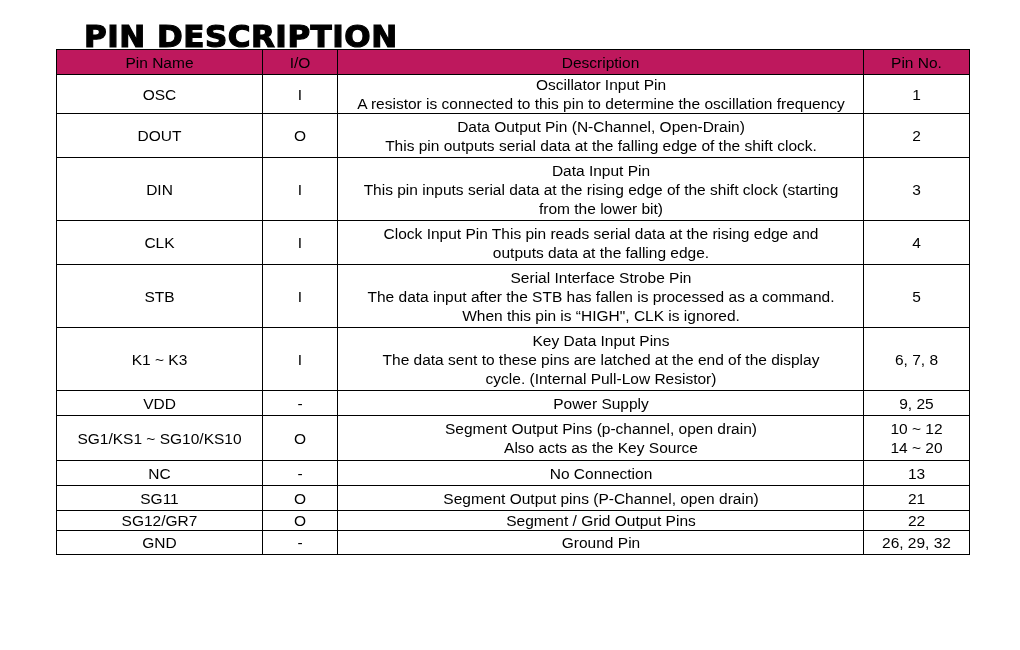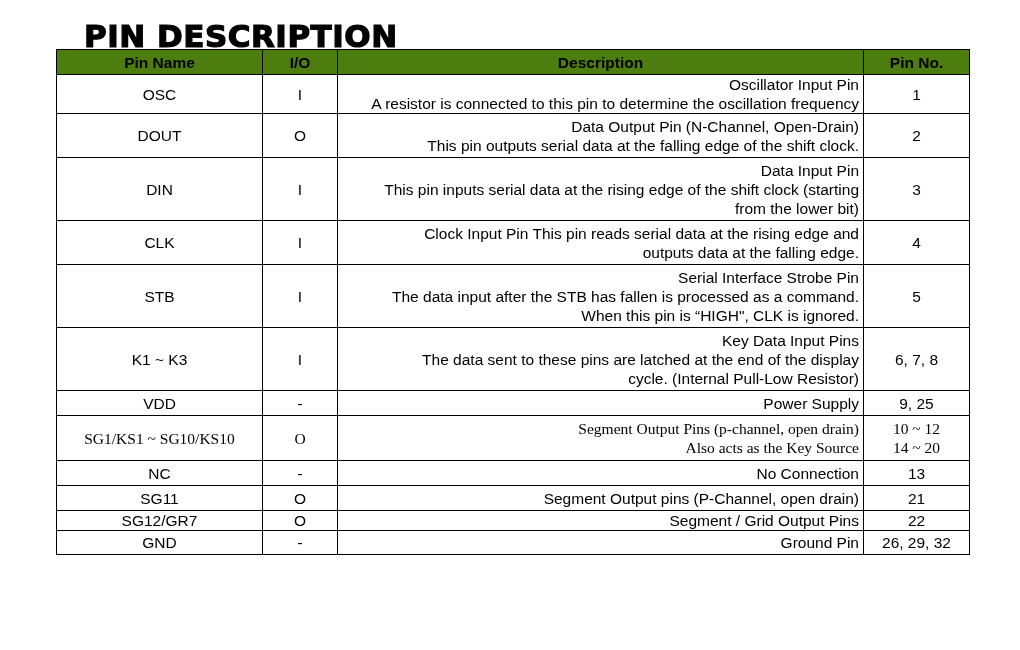--- a/index.html
+++ b/index.html
@@ -1,22 +1,22 @@
 <!DOCTYPE html>
 <html><head>
 <meta charset="utf-8">
 <style>
   html, body { margin:0; padding:0; background:#fff; }
   body { width:1020px; height:650px; position:relative; overflow:hidden; font-family:"Liberation Sans", sans-serif; color:#000; }
   .title { position:absolute; left:76px; top:10px; font-family:"DejaVu Sans", sans-serif; font-weight:900; font-size:31px; letter-spacing:0.5px; -webkit-text-stroke:1.2px #000; margin:8px; }
   table { position:absolute; left:56px; top:49px; border-collapse:collapse; font-size:15.5px; }
   th, td { border:1px solid #000; padding:0 4px; line-height:19px; }
-  th { background:#4d7c0f; font-weight:bold; height:24px; }
+  th { background:#be185d; font-weight:normal; height:24px; }
   td.c { text-align:center; vertical-align:middle; }
-  td.d { text-align:right; padding-left:5px; vertical-align:middle; white-space:nowrap; }
+  td.d { text-align:center; padding-left:5px; vertical-align:middle; white-space:nowrap; }
   col.c1 { width:206px; } col.c2 { width:75px; } col.c3 { width:526px; } col.c4 { width:106px; }
   .line { display:block; }
 </style>
 </head>
 <body>
 
 <h1 class="title">PIN DESCRIPTION</h1>
 
 <table>
   <colgroup>
@@ -106,21 +106,21 @@
       <tr style="height: 25px;">
         <td class="c">VDD</td>
         <td class="c">-</td>
         <td class="d">
           <span class="line">Power Supply</span>
         </td>
         <td class="c">
           <span class="line">9, 25</span>
         </td>
       </tr>
-      <tr style="height: 45px; font-family: Liberation Serif, serif;">
+      <tr style="height: 45px;">
         <td class="c">SG1/KS1 ~ SG10/KS10</td>
         <td class="c">O</td>
         <td class="d">
           <span class="line">Segment Output Pins (p-channel, open drain)</span>
           <span class="line">Also acts as the Key Source</span>
         </td>
         <td class="c">
           <span class="line">10 ~ 12</span>
           <span class="line">14 ~ 20</span>
         </td>

